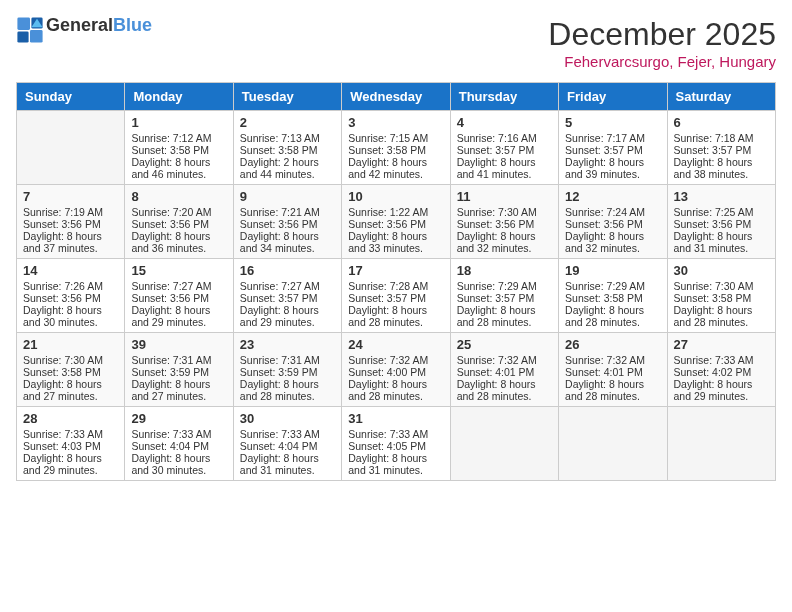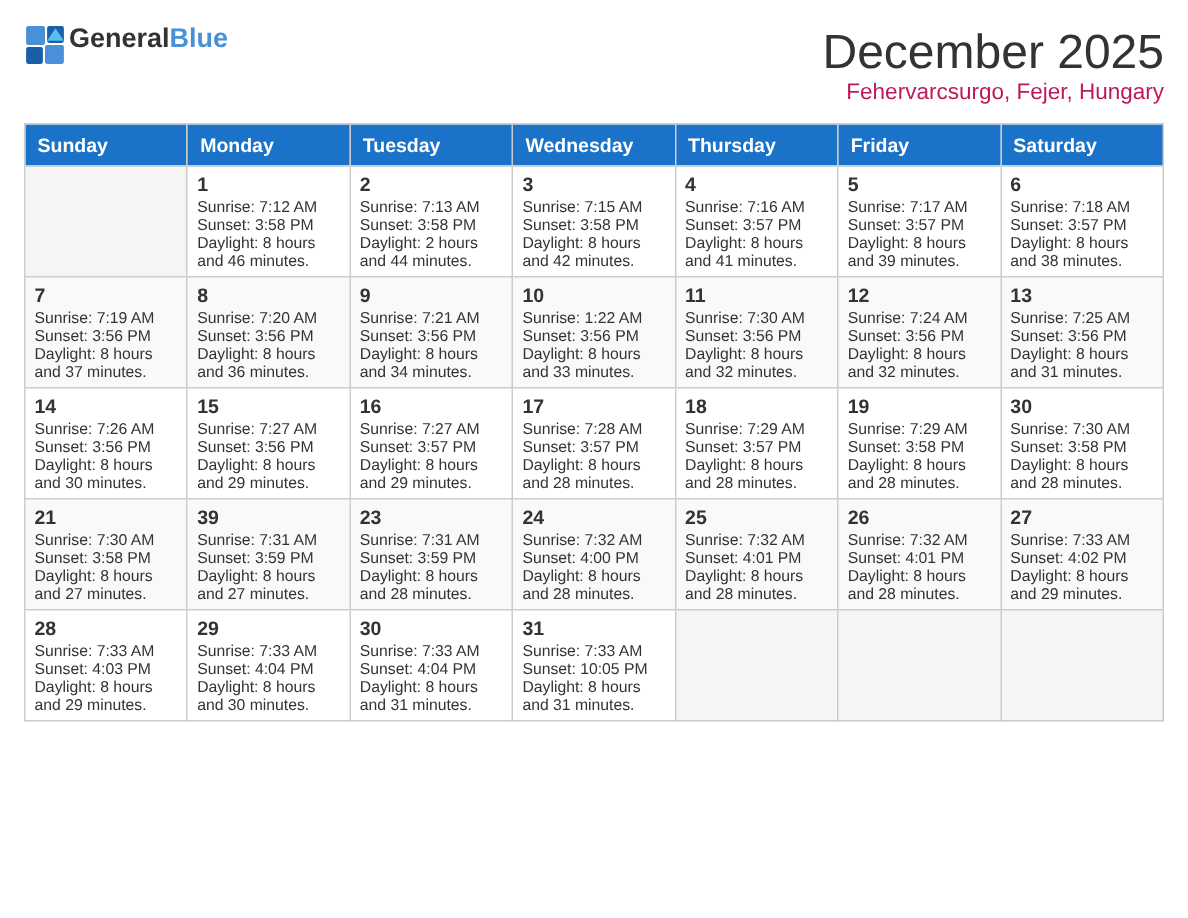--- a/index.html
+++ b/index.html
@@ -310,21 +310,21 @@
         </td>
         <td>
           <span class="day-number">30</span>
           <div>Sunrise: 7:33 AM</div>
           <div>Sunset: 4:04 PM</div>
           <div>Daylight: 8 hours and 31 minutes.</div>
         </td>
         <td>
           <span class="day-number">31</span>
           <div>Sunrise: 7:33 AM</div>
-          <div>Sunset: 10:05 PM</div>
+          <div>Sunset: 4:05 PM</div>
           <div>Daylight: 8 hours and 31 minutes.</div>
         </td>
         <td class="cell-empty"></td>
         <td class="cell-empty"></td>
         <td class="cell-empty"></td>
       </tr>
     </tbody>
 </table>
 
 </body></html>

